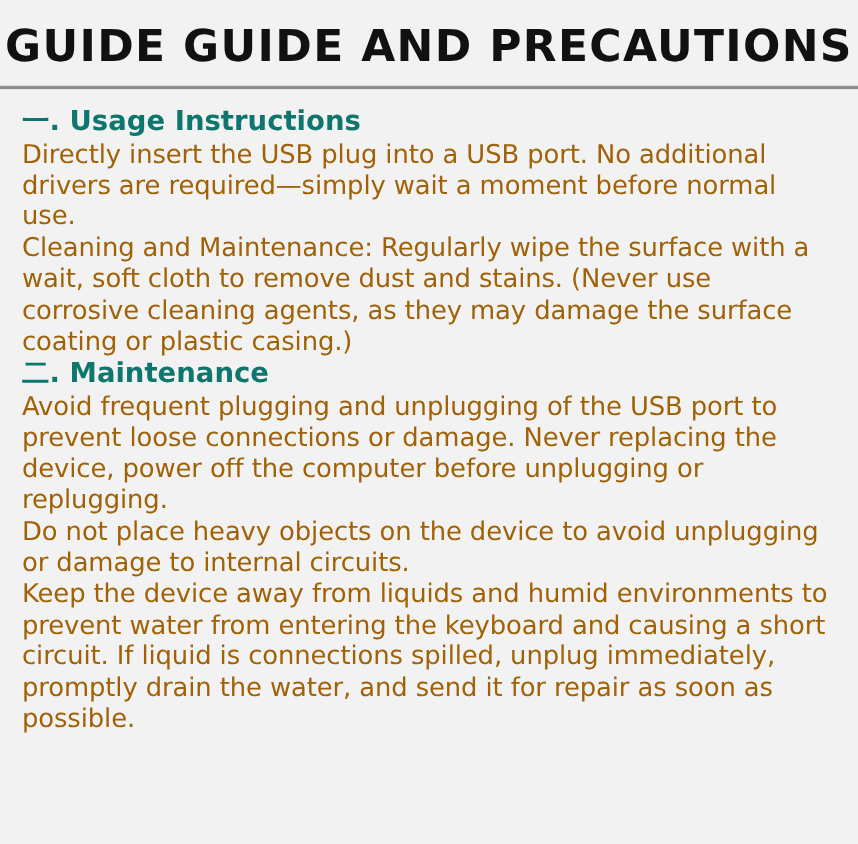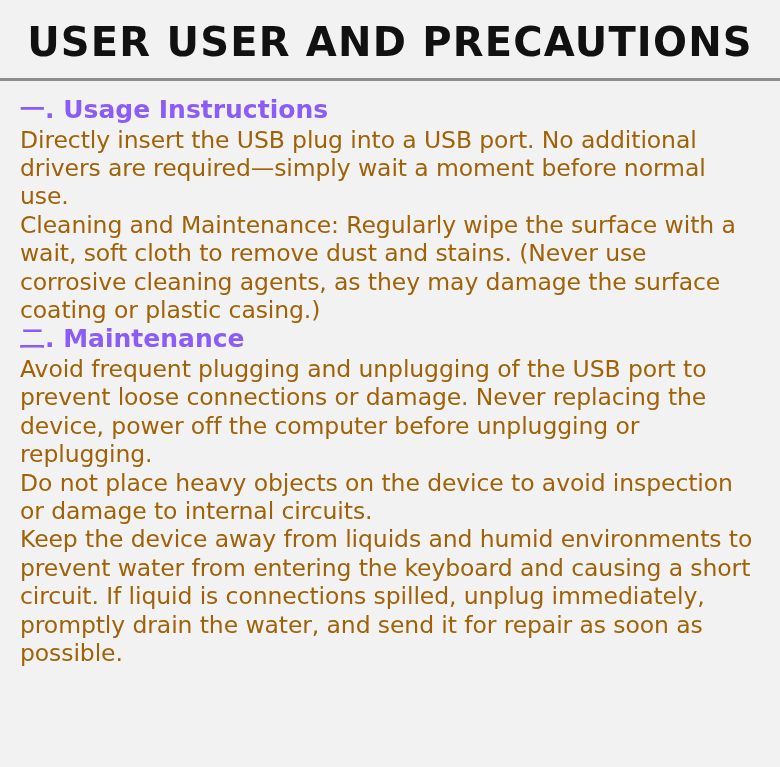--- a/index.html
+++ b/index.html
@@ -46,54 +46,54 @@
   .content {
     padding: 14px 20px 0 20px;
     box-sizing: border-box;
   }
   .section-heading {
     font-family: "DejaVu Sans", "Liberation Sans", sans-serif;
     font-weight: bold;
     font-size: 25px;
     line-height: 1.18;
     margin: 0 0 1px 0;
-    color: #8b5cf6;
+    color: #0f766e;
   }
   .para {
     font-family: "DejaVu Sans", "Liberation Sans", sans-serif;
     font-size: 23.5px;
     line-height: 1.21;
     margin: 0;
     color: #a16207;
     letter-spacing: -0.1px;
   }
   .section-block {
     margin-bottom: 0;
   }
 </style>
 </head>
 <body>
 
 <div class="page">
 
   <div class="title-bar">
-    <h1 class="doc-title">USER USER AND PRECAUTIONS</h1>
+    <h1 class="doc-title">GUIDE GUIDE AND PRECAUTIONS</h1>
   </div>
 
   <div class="rule"></div>
 
   <div class="content">
 
     <div class="section-block">
       <h2 class="section-heading">一. Usage Instructions</h2>
       <p class="para">Directly insert the USB plug into a USB port. No additional drivers are required—simply wait a moment before normal use.</p>
       <p class="para">Cleaning and Maintenance: Regularly wipe the surface with a wait, soft cloth to remove dust and stains. (Never use corrosive cleaning agents, as they may damage the surface coating or plastic casing.)</p>
     </div>
 
     <div class="section-block">
       <h2 class="section-heading">二. Maintenance</h2>
       <p class="para">Avoid frequent plugging and unplugging of the USB port to prevent loose connections or damage. Never replacing the device, power off the computer before unplugging or replugging.</p>
-      <p class="para">Do not place heavy objects on the device to avoid inspection or damage to internal circuits.</p>
+      <p class="para">Do not place heavy objects on the device to avoid unplugging or damage to internal circuits.</p>
       <p class="para">Keep the device away from liquids and humid environments to prevent water from entering the keyboard and causing a short circuit. If liquid is connections spilled, unplug immediately, promptly drain the water, and send it for repair as soon as possible.</p>
     </div>
 
   </div>
 </div>
 
 </body></html>

